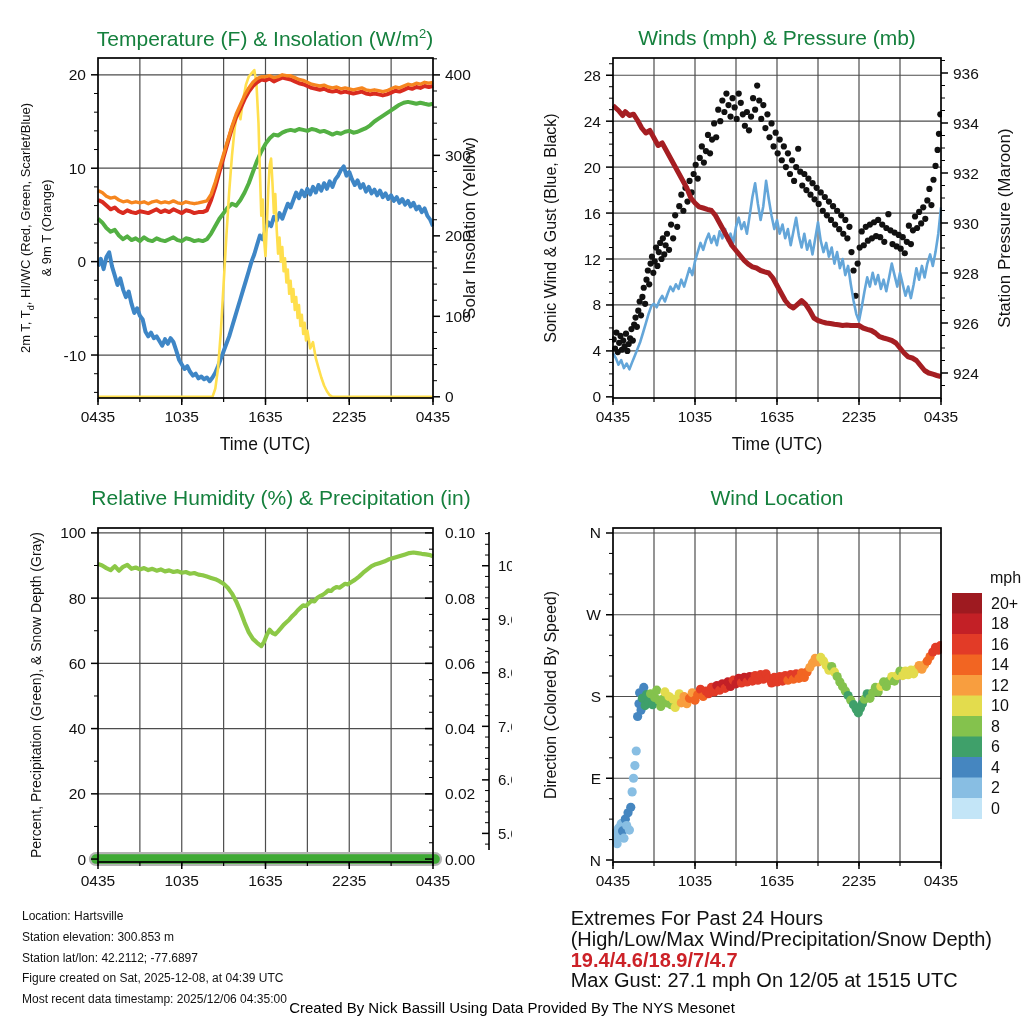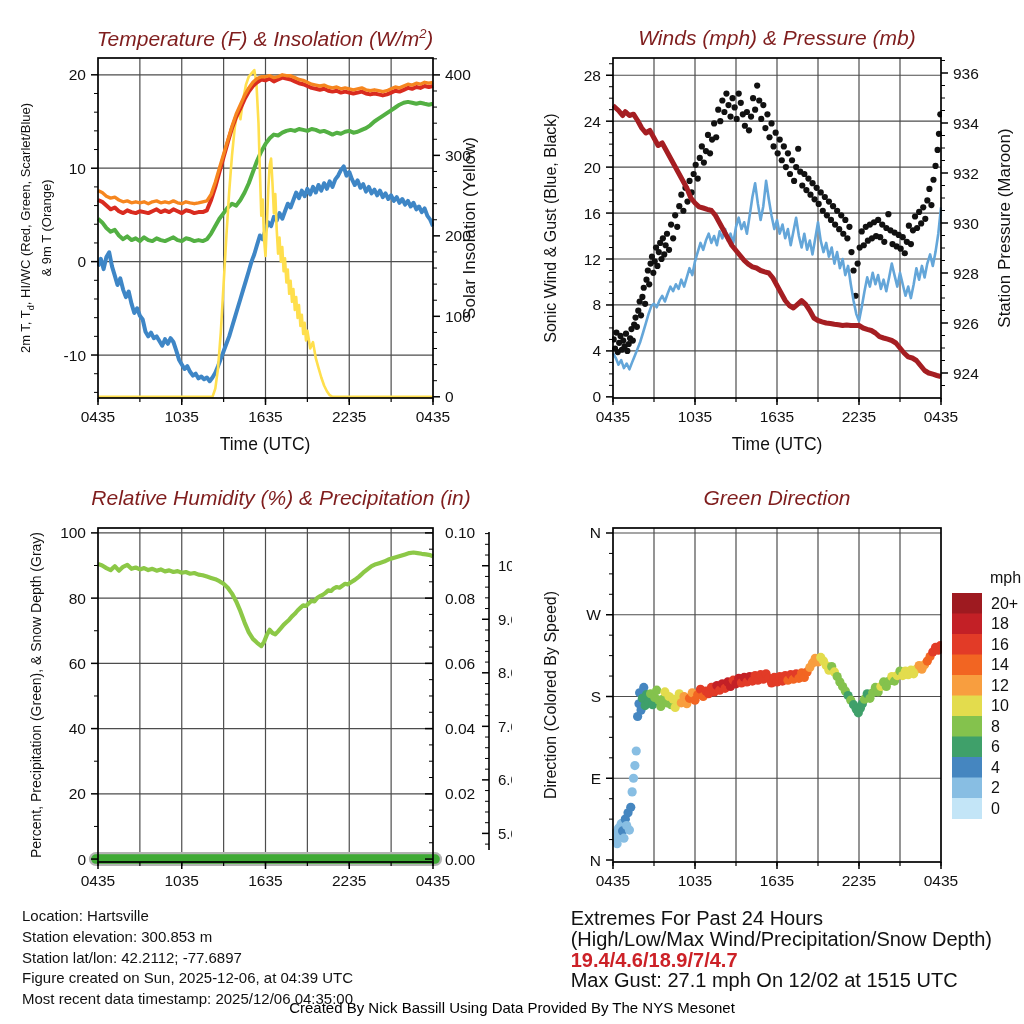--- a/index.html
+++ b/index.html
@@ -1,27 +1,27 @@
 <!DOCTYPE html>
 <html><head>
 <meta charset="utf-8">
 <style>
   html,body{margin:0;padding:0;background:#fff;}
   #page{position:relative;width:1024px;height:1024px;background:#fff;overflow:hidden;
         font-family:"Liberation Sans",sans-serif;color:#111;}
   svg{position:absolute;left:0;top:0;}
   .chart-svg{position:absolute;}
-  .chart-title{position:absolute;transform:translateX(-50%);font-size:21px;white-space:nowrap;color:#7f1d1d;font-style:italic;}
+  .chart-title{position:absolute;transform:translateX(-50%);font-size:21px;white-space:nowrap;color:#15803d;}
   .chart-title sup{font-size:13px;}
   .vlabel{position:absolute;transform:translate(-50%,-50%) rotate(-90deg);white-space:nowrap;
           text-align:center;color:#111;}
   .vlabel .l2{margin-top:0px;}
   sub{font-size:9px;}
   .xaxis-label{position:absolute;transform:translateX(-50%);font-size:17.5px;white-space:nowrap;}
-  .footer-left{position:absolute;left:22px;top:906px;font-size:15px;line-height:20.8px;}
+  .footer-left{position:absolute;left:22px;top:906px;font-size:12px;line-height:20.8px;}
   .footer-right{position:absolute;right:32px;top:908px;font-size:20px;line-height:20.8px;text-align:left;}
   .extremes-red{font-weight:bold;}
   .credit{position:absolute;left:512px;top:999px;transform:translateX(-50%);font-size:15px;color:#000000;white-space:nowrap;}
 </style>
 </head>
 <body>
 
 <div id="page">
 
   <svg id="svg-tl" class="chart-svg" style="left:0;top:0" width="512" height="466">
@@ -775,42 +775,42 @@
       <text x="479" y="323.25" font-size="16" text-anchor="start" fill="#111" font-family="&quot;Liberation Sans&quot;, sans-serif">2</text>
       <rect x="440" y="328" width="30" height="21" fill="#c3e5f7"></rect>
       <text x="479" y="343.75" font-size="16" text-anchor="start" fill="#111" font-family="&quot;Liberation Sans&quot;, sans-serif">0</text>
     </svg>
 
   <div class="chart-title" style="left:265px;top:26px">
     <span>Temperature (F) &amp; Insolation (W/m</span><sup>2</sup><span>)</span>
   </div>
   <div class="chart-title" style="left:777px;top:26px">Winds (mph) &amp; Pressure (mb)</div>
   <div class="chart-title" style="left:281px;top:486px">Relative Humidity (%) &amp; Precipitation (in)</div>
-  <div class="chart-title" style="left:777px;top:486px">Green Direction</div>
+  <div class="chart-title" style="left:777px;top:486px">Wind Location</div>
 
   <div class="vlabel" style="left:36px;top:228px;font-size:13px;line-height:15px">
     <div><span>2m T, T</span><sub>d</sub><span>, HI/WC (Red, Green, Scarlet/Blue)</span></div>
     <div class="l2">&amp; 9m T (Orange)</div>
   </div>
   <div class="vlabel" style="left:470px;top:228px;font-size:17px">Solar Insolation (Yellow)</div>
   <div class="vlabel" style="left:551px;top:228px;font-size:16px">Sonic Wind &amp; Gust (Blue, Black)</div>
   <div class="vlabel" style="left:1005px;top:228px;font-size:17px">Station Pressure (Maroon)</div>
   <div class="vlabel" style="left:36px;top:695px;font-size:14px">Percent, Precipitation (Green), &amp; Snow Depth (Gray)</div>
   <div class="vlabel" style="left:551px;top:695px;font-size:16px">Direction (Colored By Speed)</div>
 
   <div class="xaxis-label" style="left:265px;top:434px">Time (UTC)</div>
   <div class="xaxis-label" style="left:777px;top:434px">Time (UTC)</div>
 
   <div class="footer-left">
     <div>Location: Hartsville</div>
     <div>Station elevation: 300.853 m</div>
     <div>Station lat/lon: 42.2112; -77.6897</div>
-    <div>Figure created on Sun, 2025-12-06, at 04:39 UTC</div>
+    <div>Figure created on Sat, 2025-12-08, at 04:39 UTC</div>
     <div>Most recent data timestamp: 2025/12/06 04:35:00</div>
   </div>
   <div class="footer-right">
     <div>Extremes For Past 24 Hours</div>
     <div>(High/Low/Max Wind/Precipitation/Snow Depth)</div>
     <div class="extremes-red" id="extremes-values" style="color: rgb(204, 33, 39);">19.4/4.6/18.9/7/4.7</div>
-    <div>Max Gust: 27.1 mph On 12/02 at 1515 UTC</div>
+    <div>Max Gust: 27.1 mph On 12/05 at 1515 UTC</div>
   </div>
   <div class="credit">Created By Nick Bassill Using Data Provided By The NYS Mesonet</div>
 </div>
 
 </body></html>

